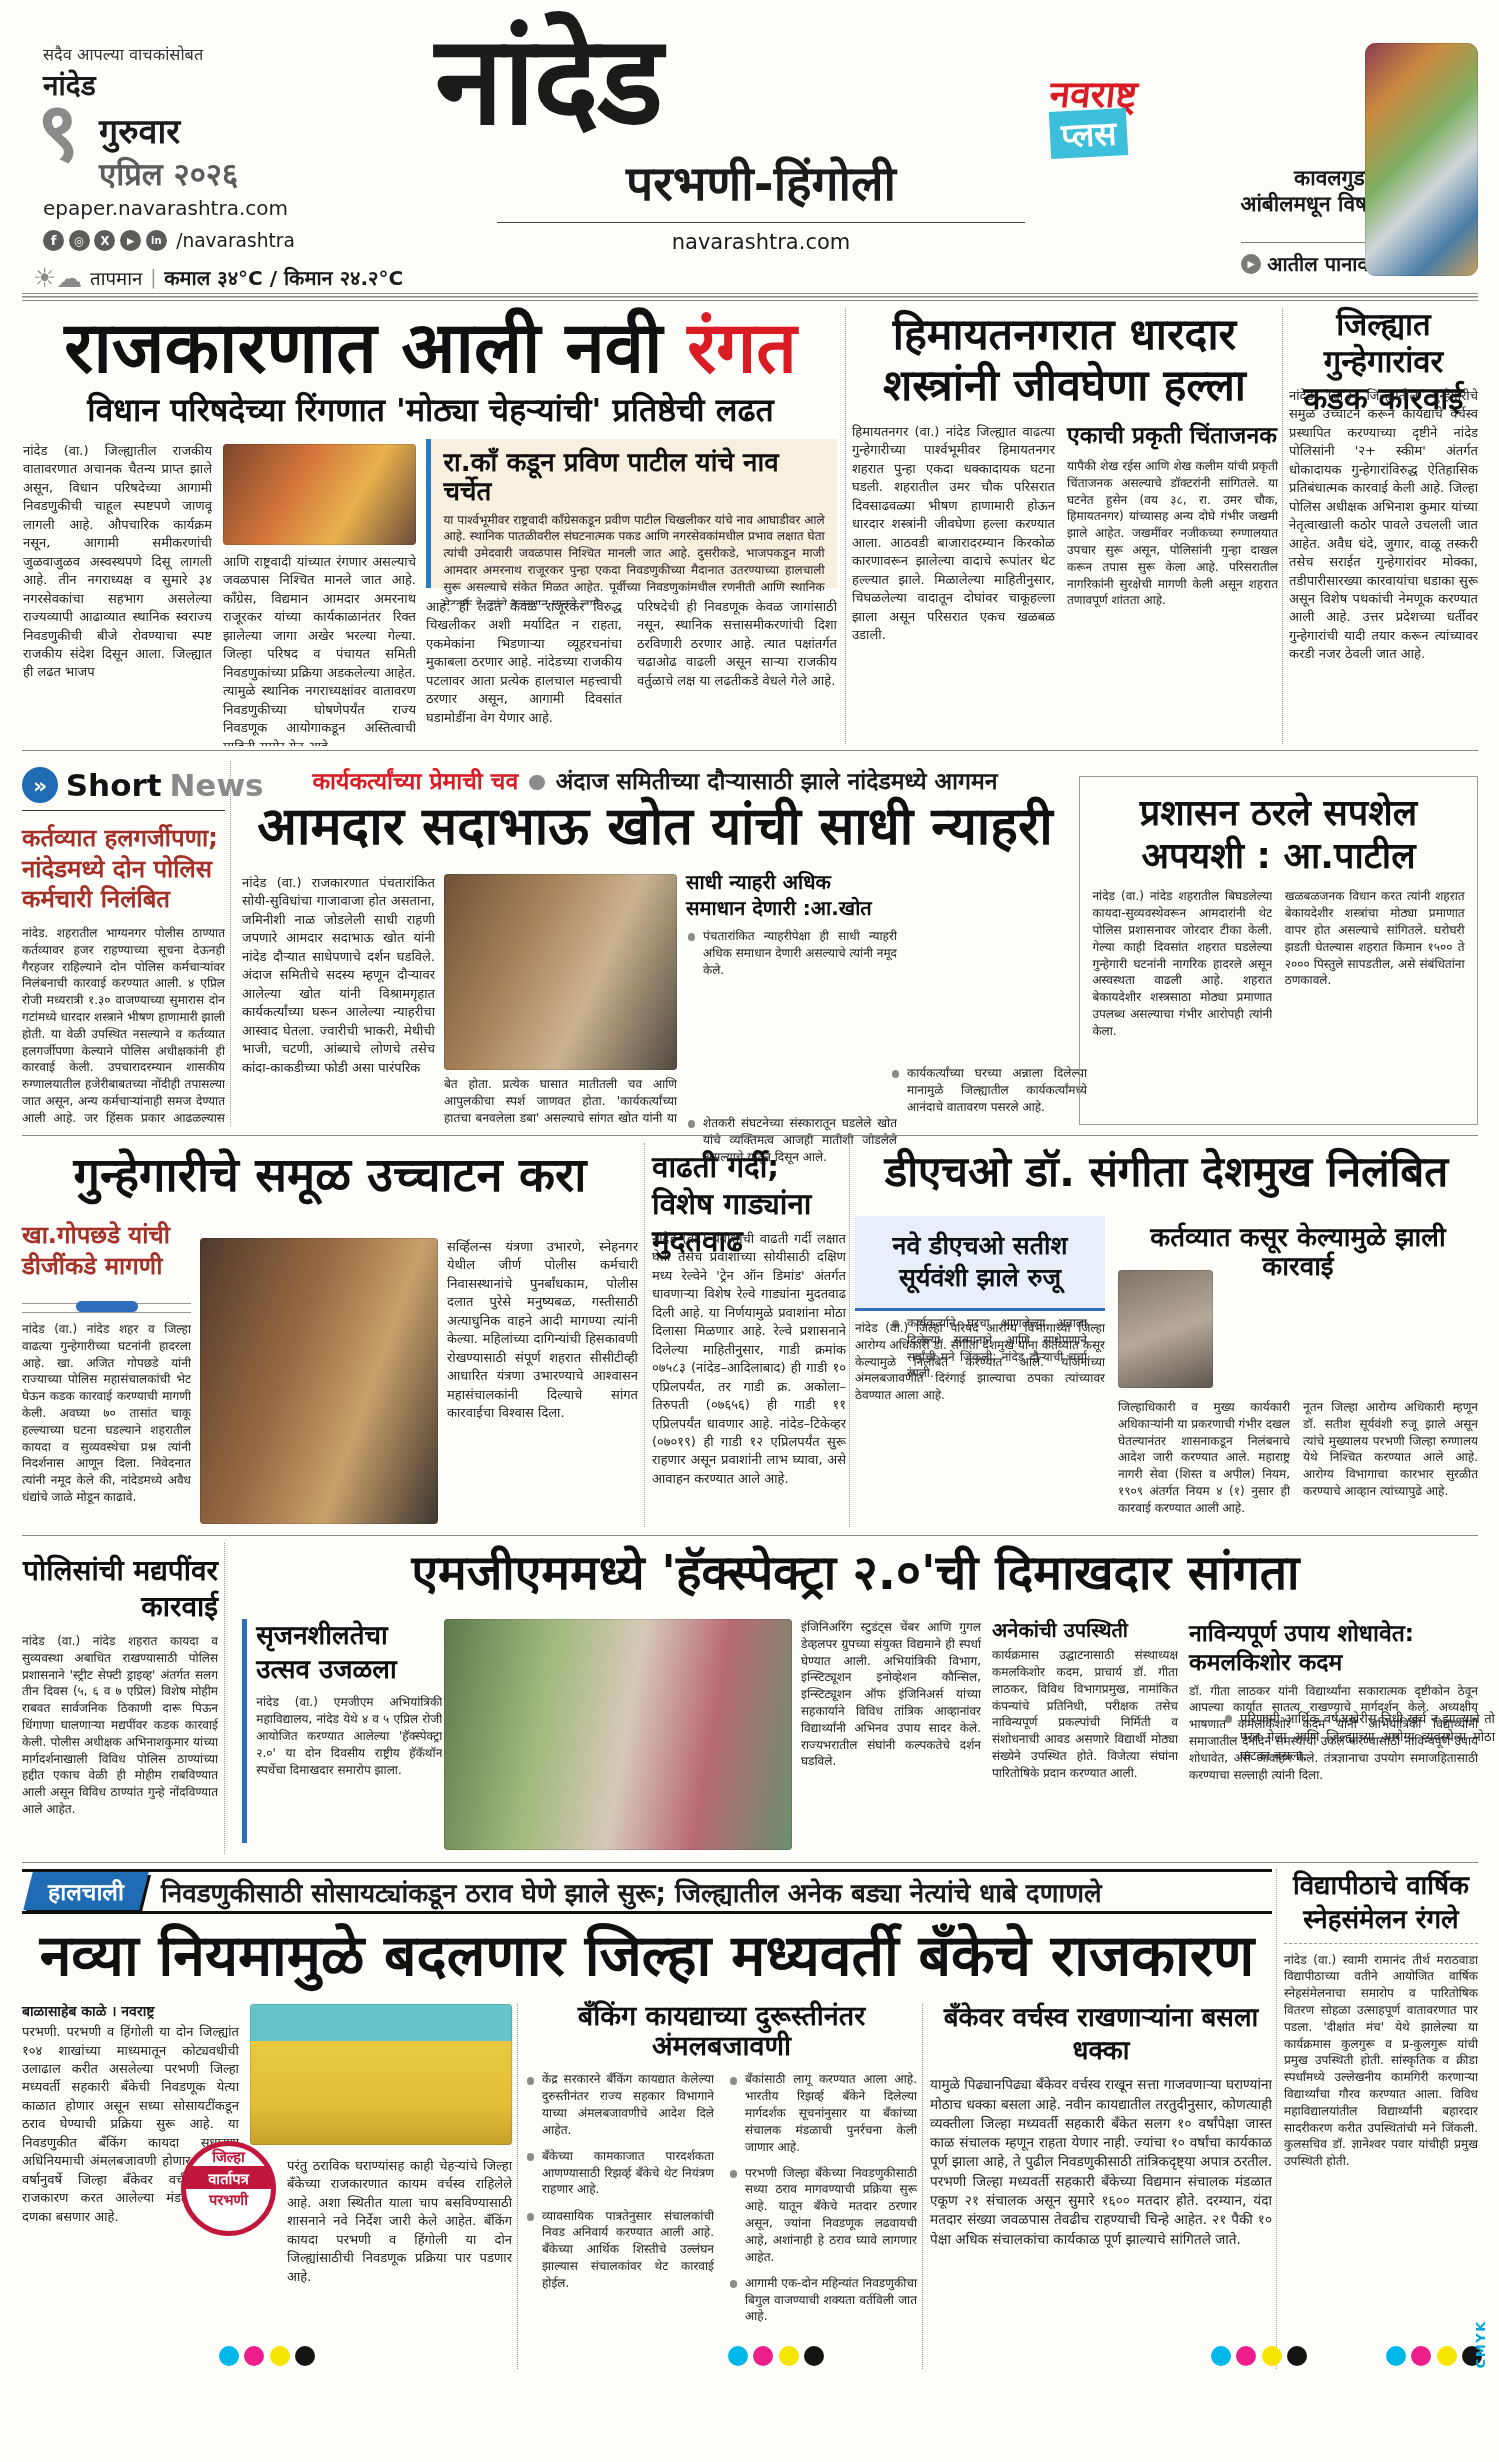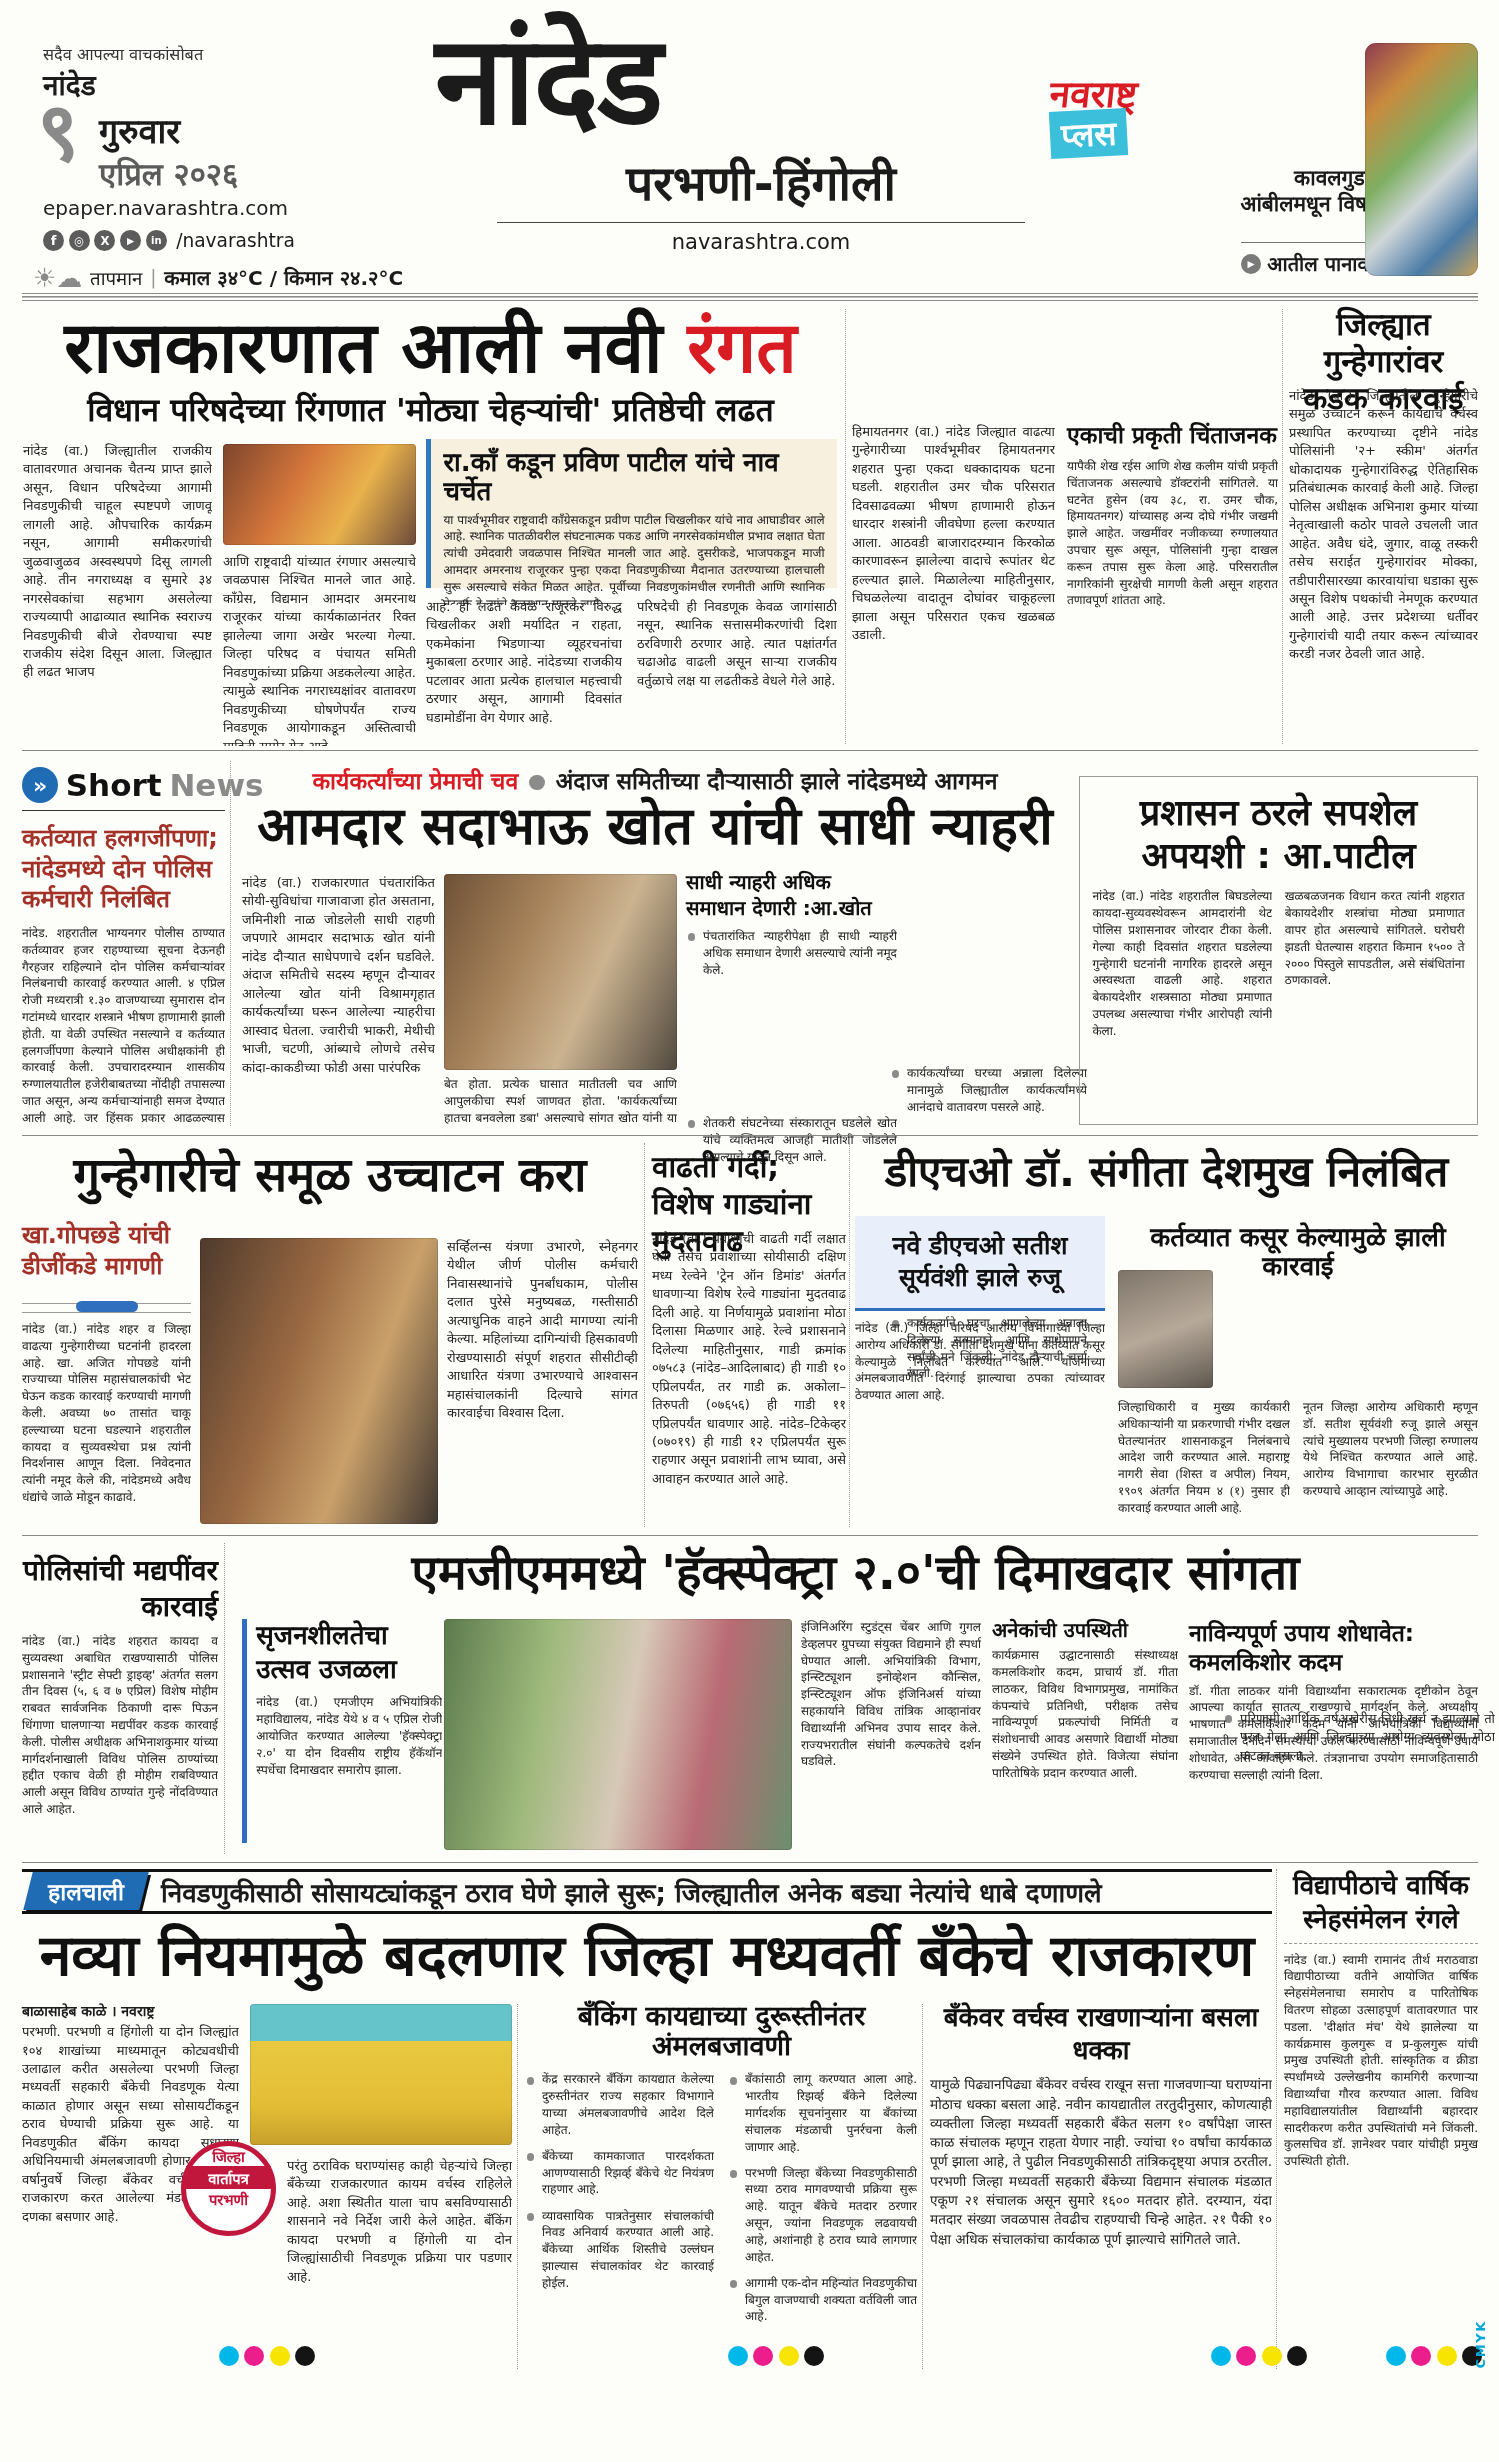--- a/index.html
+++ b/index.html
@@ -97,20 +97,21 @@
 
   <div class="abs inset" style="left:426px;top:439px;width:411px;height:149px;padding:9.3px 12.4px;">
     <div class="hd" style="font-size:26px;margin-bottom:6.2px;">रा.काँ कडून प्रविण पाटील यांचे नाव चर्चेत</div>
     <div class="smalltxt" style="height:93px;">या पार्श्वभूमीवर राष्ट्रवादी काँग्रेसकडून प्रवीण पाटील चिखलीकर यांचे नाव आघाडीवर आले आहे. स्थानिक पातळीवरील संघटनात्मक पकड आणि नगरसेवकांमधील प्रभाव लक्षात घेता त्यांची उमेदवारी जवळपास निश्चित मानली जात आहे. दुसरीकडे, भाजपकडून माजी आमदार अमरनाथ राजूरकर पुन्हा एकदा निवडणुकीच्या मैदानात उतरण्याच्या हालचाली सुरू असल्याचे संकेत मिळत आहेत. पूर्वीच्या निवडणुकांमधील रणनीती आणि स्थानिक नेटवर्क हे त्यांचे बलस्थान मानले जाते.</div>
   </div>
   <div class="abs bodytxt" style="left:426px;top:598px;width:196px;height:147px;">आहे. ही लढत केवळ राजूरकर विरुद्ध चिखलीकर अशी मर्यादित न राहता, एकमेकांना भिडणाऱ्या व्यूहरचनांचा मुकाबला ठरणार आहे. नांदेडच्या राजकीय पटलावर आता प्रत्येक हालचाल महत्त्वाची ठरणार असून, आगामी दिवसांत घडामोडींना वेग येणार आहे.</div>
   <div class="abs bodytxt" style="left:637px;top:598px;width:200px;height:147px;">परिषदेची ही निवडणूक केवळ जागांसाठी नसून, स्थानिक सत्तासमीकरणांची दिशा ठरविणारी ठरणार आहे. त्यात पक्षांतर्गत चढाओढ वाढली असून साऱ्या राजकीय वर्तुळाचे लक्ष या लढतीकडे वेधले गेले आहे.</div>
 
   <div class="abs vdot" style="left:845px;top:309px;height:435px;"></div>
 
+  <div class="abs hd ctr" style="left:852px;top:309px;width:425px;font-size:43px;line-height:1.18;">हिमायतनगरात धारदार शस्त्रांनी जीवघेणा हल्ला</div>
   <div class="abs bodytxt" style="left:852px;top:423px;width:203px;height:318px;">हिमायतनगर (वा.) नांदेड जिल्ह्यात वाढत्या गुन्हेगारीच्या पार्श्वभूमीवर हिमायतनगर शहरात पुन्हा एकदा धक्कादायक घटना घडली. शहरातील उमर चौक परिसरात दिवसाढवळ्या भीषण हाणामारी होऊन धारदार शस्त्रांनी जीवघेणा हल्ला करण्यात आला. आठवडी बाजारादरम्यान किरकोळ कारणावरून झालेल्या वादाचे रूपांतर थेट हल्ल्यात झाले. मिळालेल्या माहितीनुसार, चिघळलेल्या वादातून दोघांवर चाकूहल्ला झाला असून परिसरात एकच खळबळ उडाली.</div>
   <div class="abs hd" style="left:1067px;top:423px;width:211px;font-size:23px;">एकाची प्रकृती चिंताजनक</div>
   <div class="abs smalltxt" style="left:1067px;top:458px;width:211px;height:283px;">यापैकी शेख रईस आणि शेख कलीम यांची प्रकृती चिंताजनक असल्याचे डॉक्टरांनी सांगितले. या घटनेत हुसेन (वय ३८, रा. उमर चौक, हिमायतनगर) यांच्यासह अन्य दोघे गंभीर जखमी झाले आहेत. जखमींवर नजीकच्या रुग्णालयात उपचार सुरू असून, पोलिसांनी गुन्हा दाखल करून तपास सुरू केला आहे. परिसरातील नागरिकांनी सुरक्षेची मागणी केली असून शहरात तणावपूर्ण शांतता आहे.</div>
 
   <div class="abs vdot" style="left:1282px;top:309px;height:435px;"></div>
 
   <div class="abs hd ctr" style="left:1289px;top:306px;width:189px;font-size:31px;line-height:1.2;">जिल्ह्यात गुन्हेगारांवर कडक कारवाई</div>
   <div class="abs bodytxt" style="left:1289px;top:387px;width:189px;height:356px;">नांदेड (वा.) जिल्ह्यातील गुन्हेगारीचे समुळ उच्चाटन करून कायद्याचे वर्चस्व प्रस्थापित करण्याच्या दृष्टीने नांदेड पोलिसांनी '२+ स्कीम' अंतर्गत धोकादायक गुन्हेगारांविरुद्ध ऐतिहासिक प्रतिबंधात्मक कारवाई केली आहे. जिल्हा पोलिस अधीक्षक अभिनाश कुमार यांच्या नेतृत्वाखाली कठोर पावले उचलली जात आहेत. अवैध धंदे, जुगार, वाळू तस्करी तसेच सराईत गुन्हेगारांवर मोक्का, तडीपारीसारख्या कारवायांचा धडाका सुरू असून विशेष पथकांची नेमणूक करण्यात आली आहे. उत्तर प्रदेशच्या धर्तीवर गुन्हेगारांची यादी तयार करून त्यांच्यावर करडी नजर ठेवली जात आहे.</div>
 
   <div class="abs rule1" style="left:22px;top:750px;width:1456px;border-color:#888;"></div>
@@ -168,21 +169,21 @@
   <div class="abs vdot" style="left:849px;top:1143px;height:384px;"></div>
 
   <div class="abs hd ctr" style="left:855px;top:1149px;width:623px;font-size:42px;">डीएचओ डॉ. संगीता देशमुख निलंबित</div>
   <div class="abs" style="left:855px;top:1216px;width:250px;height:95px;background:#e9effa;border-bottom:3.1px solid #2f6fbd;display:flex;align-items:center;justify-content:center;padding:0 7.8px;box-sizing:border-box;">
     <div class="hd ctr" style="font-size:25px;line-height:1.3;">नवे डीएचओ सतीश सूर्यवंशी झाले रुजू</div>
   </div>
   <div class="abs hd ctr" style="left:1118px;top:1223px;width:360px;font-size:26px;">कर्तव्यात कसूर केल्यामुळे झाली कारवाई</div>
   <div class="abs ph ph-dho" style="left:1118px;top:1270px;width:95px;height:118px;"></div>
   <div class="abs bodytxt bullet" style="left:1223px;top:1273px;width:255px;height:116px;font-size:13px;">परिणामी आर्थिक वर्षअखेरीस निधी खर्च न झाल्याने तो परत गेला आणि जिल्ह्याच्या आरोग्य व्यवस्थेला मोठा फटका बसला.</div>
   <div class="abs smalltxt" style="left:855px;top:1320px;width:250px;height:205px;">नांदेड (वा.) जिल्हा परिषद आरोग्य विभागाच्या जिल्हा आरोग्य अधिकारी डॉ. संगीता देशमुख यांना कर्तव्यात कसूर केल्यामुळे निलंबित करण्यात आले. योजनांच्या अंमलबजावणीत दिरंगाई झाल्याचा ठपका त्यांच्यावर ठेवण्यात आला आहे.</div>
-  <div class="abs smalltxt" style="left:1118px;top:1399px;width:172px;height:126px;font-family:Liberation Serif, serif;">जिल्हाधिकारी व मुख्य कार्यकारी अधिकाऱ्यांनी या प्रकरणाची गंभीर दखल घेतल्यानंतर शासनाकडून निलंबनाचे आदेश जारी करण्यात आले. महाराष्ट्र नागरी सेवा (शिस्त व अपील) नियम, १९०९ अंतर्गत नियम ४ (१) नुसार ही कारवाई करण्यात आली आहे.</div>
+  <div class="abs smalltxt" style="left:1118px;top:1399px;width:172px;height:126px;">जिल्हाधिकारी व मुख्य कार्यकारी अधिकाऱ्यांनी या प्रकरणाची गंभीर दखल घेतल्यानंतर शासनाकडून निलंबनाचे आदेश जारी करण्यात आले. महाराष्ट्र नागरी सेवा (शिस्त व अपील) नियम, १९०९ अंतर्गत नियम ४ (१) नुसार ही कारवाई करण्यात आली आहे.</div>
   <div class="abs smalltxt" style="left:1303px;top:1399px;width:175px;height:126px;">नूतन जिल्हा आरोग्य अधिकारी म्हणून डॉ. सतीश सूर्यवंशी रुजू झाले असून त्यांचे मुख्यालय परभणी जिल्हा रुग्णालय येथे निश्चित करण्यात आले आहे. आरोग्य विभागाचा कारभार सुरळीत करण्याचे आव्हान त्यांच्यापुढे आहे.</div>
 
   <div class="abs rule1" style="left:22px;top:1535px;width:1456px;border-color:#888;"></div>
 
   <div class="abs hd ctr" style="left:22px;top:1553px;width:196px;font-size:28px;line-height:1.3;text-align:right;">पोलिसांची मद्यपींवर कारवाई</div>
   <div class="abs smalltxt" style="left:22px;top:1633px;width:196px;height:219px;">नांदेड (वा.) नांदेड शहरात कायदा व सुव्यवस्था अबाधित राखण्यासाठी पोलिस प्रशासनाने 'स्ट्रीट सेफ्टी ड्राइव्ह' अंतर्गत सलग तीन दिवस (५, ६ व ७ एप्रिल) विशेष मोहीम राबवत सार्वजनिक ठिकाणी दारू पिऊन धिंगाणा घालणाऱ्या मद्यपींवर कडक कारवाई केली. पोलीस अधीक्षक अभिनाशकुमार यांच्या मार्गदर्शनाखाली विविध पोलिस ठाण्यांच्या हद्दीत एकाच वेळी ही मोहीम राबविण्यात आली असून विविध ठाण्यांत गुन्हे नोंदविण्यात आले आहेत.</div>
 
   <div class="abs vdot" style="left:224px;top:1543px;height:311px;"></div>
 
   <div class="abs hd ctr" style="left:233px;top:1546px;width:1245px;font-size:48px;">एमजीएममध्ये 'हॅक्स्पेक्ट्रा २.०'ची दिमाखदार सांगता</div>

